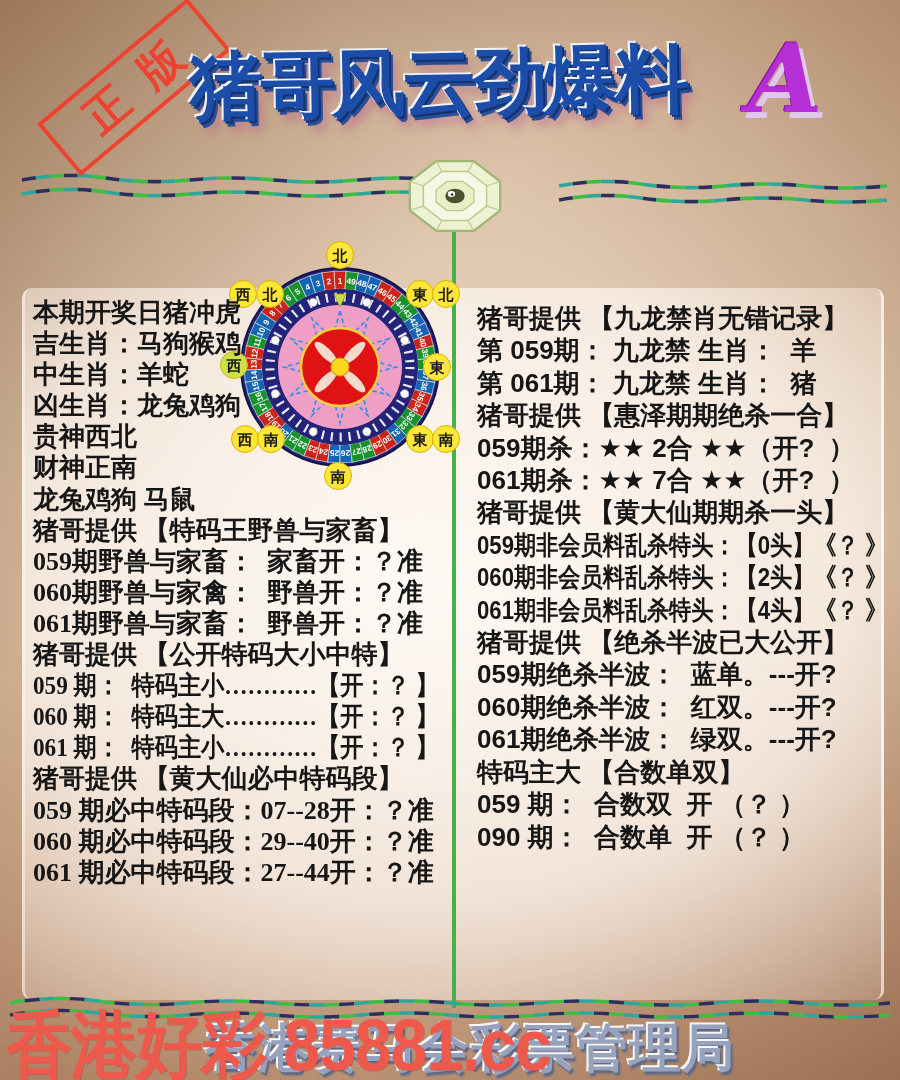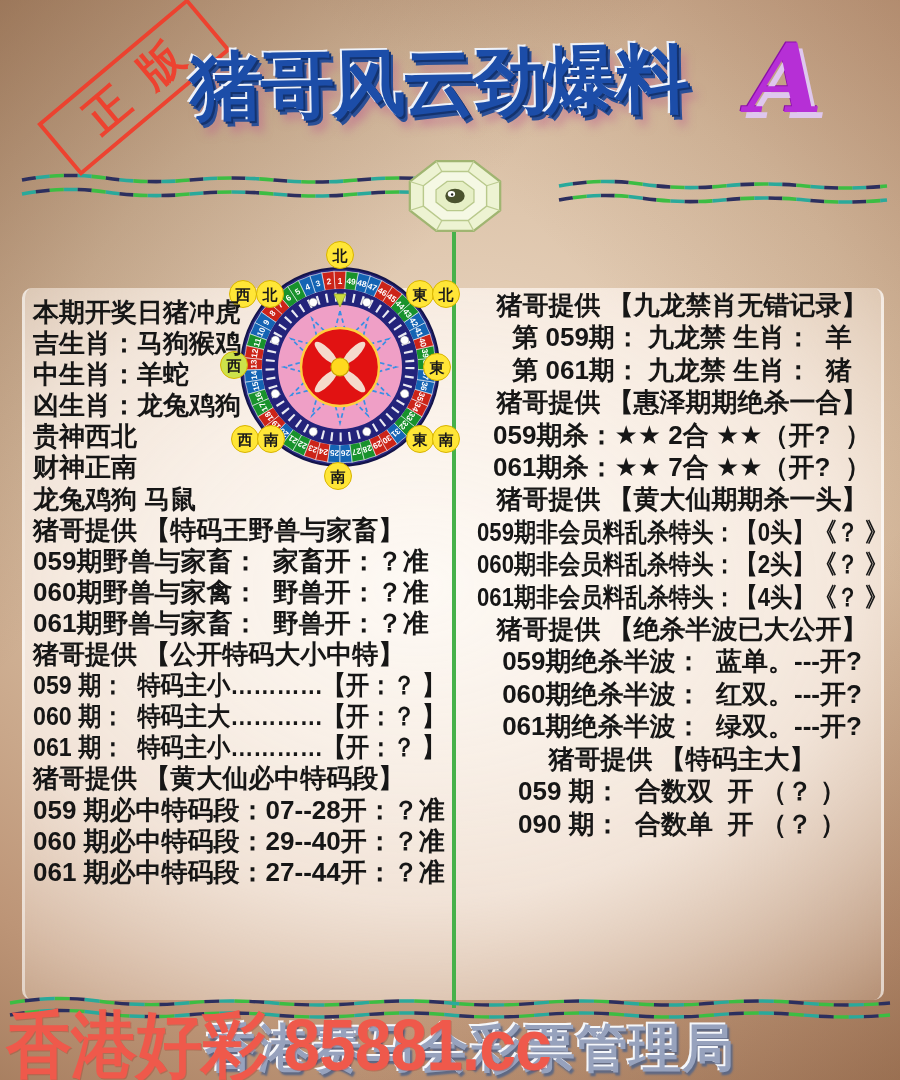--- a/index.html
+++ b/index.html
@@ -28,22 +28,22 @@
   .divider-bottom{left:6px;top:994px;}
   .emblem{position:absolute;left:404px;top:155px;z-index:4;}
   .stem{position:absolute;left:452px;top:230px;width:4px;height:778px;background:#46b14a;z-index:2;}
   
   .panel{position:absolute;left:22px;top:288px;width:856px;height:712px;border-radius:10px;z-index:1;
     background:radial-gradient(92% 80% at 46% 42%, rgba(255,252,248,.95) 0%, rgba(252,243,236,.78) 55%, rgba(244,228,212,.22) 92%, rgba(244,228,212,0) 100%);
     border-left:3px solid rgba(255,255,255,.55);border-right:3px solid rgba(255,255,255,.55);}
   .wheel{position:absolute;left:210px;top:237px;width:260px;height:260px;z-index:3;}
   
   .col{position:absolute;z-index:5;color:#161616;}
-  .col-left{left:33px;top:297px;width:412px;}
-  .col-right{left:477px;top:289px;width:410px;text-align:center;}
+  .col-left{left:33px;top:297px;width:412px;font-family:Liberation Serif, serif;}
+  .col-right{left:477px;top:302px;width:410px;}
   .line{margin:0;white-space:pre;font-weight:700;font-size:26px;transform-origin:0 50%;display:block;}
   .col-left .line{line-height:31.1px;}
   .col-right .line{line-height:32.4px;}
   
   .org{position:absolute;left:205px;top:1014px;z-index:5;font-size:52px;font-weight:900;color:#97a2bd;
     letter-spacing:1px;white-space:nowrap;text-shadow:-2px -2px 0 #f5f7fb,2px 3px 2px #5d6884;}
   .watermark{position:absolute;left:6px;top:996px;z-index:6;font-size:66px;font-weight:900;color:#ef594b;
     letter-spacing:-1px;white-space:nowrap;transform:scaleY(1.1);transform-origin:0 0;
     text-shadow:1px 1px 0 rgba(160,30,20,.25);}
 </style>
@@ -308,21 +308,21 @@
       <p class="line">059期杀：★★ 2合 ★★（开?  ）</p>
       <p class="line">061期杀：★★ 7合 ★★（开?  ）</p>
       <p class="line">猪哥提供 【黄大仙期期杀一头】</p>
       <p class="line" style="transform: scaleX(0.852391);">059期非会员料乱杀特头：【0头】《？ 》</p>
       <p class="line" style="transform: scaleX(0.852391);">060期非会员料乱杀特头：【2头】《？ 》</p>
       <p class="line" style="transform: scaleX(0.852391);">061期非会员料乱杀特头：【4头】《？ 》</p>
       <p class="line">猪哥提供 【绝杀半波已大公开】</p>
       <p class="line">059期绝杀半波：  蓝单。---开?</p>
       <p class="line">060期绝杀半波：  红双。---开?</p>
       <p class="line">061期绝杀半波：  绿双。---开?</p>
-      <p class="line">猪哥提供 【特码主大】</p>
+      <p class="line">特码主大 【合数单双】</p>
       <p class="line">059 期：  合数双  开 （？ ）</p>
       <p class="line">090 期：  合数单  开 （？ ）</p>
     </div>
 
   <svg class="divider divider-bottom" width="888" height="36" viewBox="0 0 888 36">
     <g fill="none" stroke-width="3.4" stroke-dasharray="15 30">
       <path d="M4,9 q44,-8 88,-2 t88,2 t88,0 t88,0 t88,0 t88,0 t88,0 t88,0 t88,0 t88,0" stroke="#3cbd43"></path>
       <path d="M4,9 q44,-8 88,-2 t88,2 t88,0 t88,0 t88,0 t88,0 t88,0 t88,0 t88,0 t88,0" stroke="#2c2f5e" stroke-dashoffset="-15"></path>
       <path d="M4,9 q44,-8 88,-2 t88,2 t88,0 t88,0 t88,0 t88,0 t88,0 t88,0 t88,0 t88,0" stroke="#2aa99b" stroke-dashoffset="-30"></path>
       <g transform="translate(0,12)">

